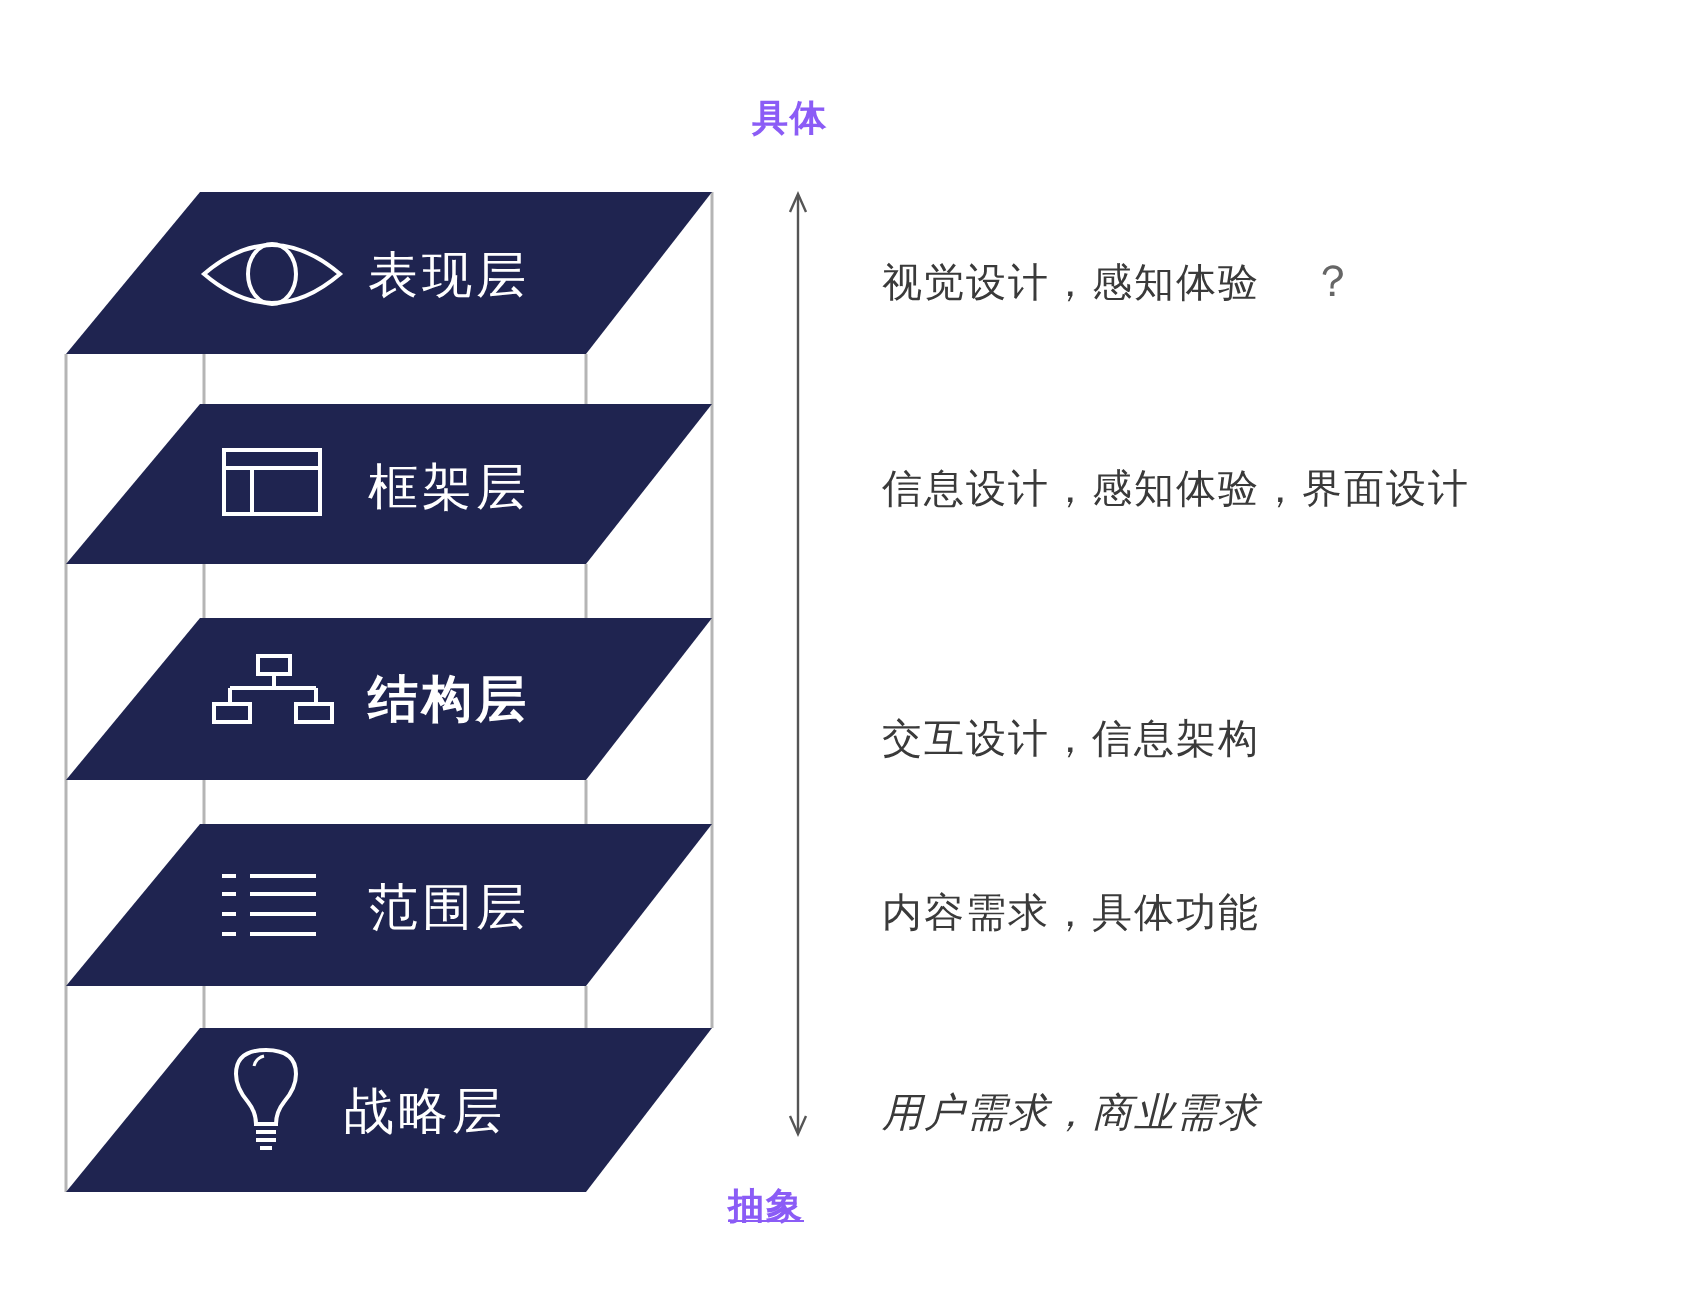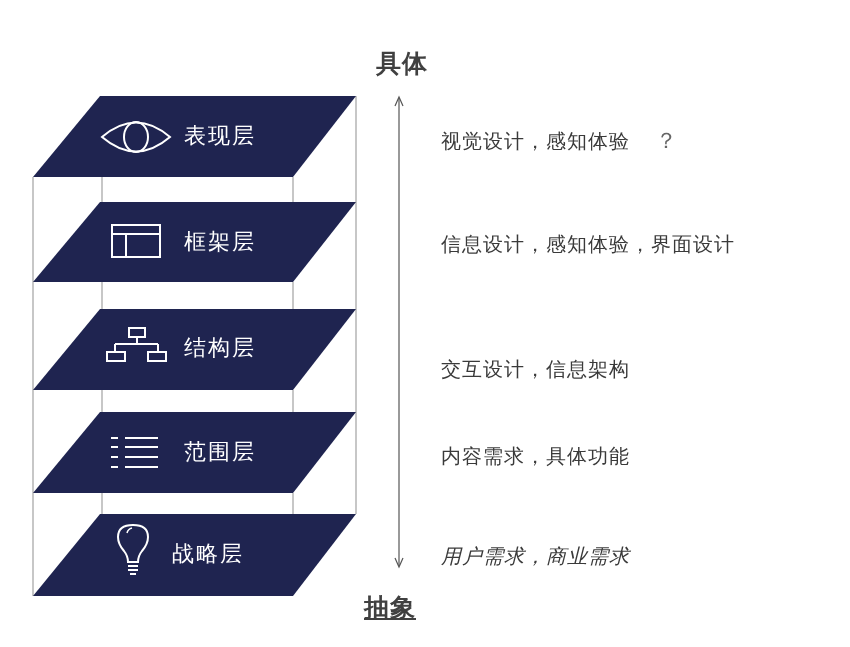--- a/index.html
+++ b/index.html
@@ -1,22 +1,22 @@
 <!DOCTYPE html>
 <html><head>
   <meta charset="utf-8">
   <style>
     html, body { margin: 0; padding: 0; background: #ffffff; }
     body { width: 850px; height: 647px; position: relative; overflow: hidden;
            font-family: "DejaVu Sans", "Liberation Sans", sans-serif; }
     #diagram { position: absolute; left: 0; top: 0; width: 850px; height: 647px; }
-    .axis-label { position: absolute; font-size: 25px; font-weight: bold; color: #404040;
+    .axis-label { position: absolute; font-size: 18px; font-weight: bold; color: #8b5cf6;
                   letter-spacing: 1px; }
     .desc { position: absolute; font-size: 20px; color: #3a3a3a; white-space: nowrap; letter-spacing: 1px; }
-    .layer-title { position: absolute; font-size: 22px; color: #ffffff; letter-spacing: 2px; white-space: nowrap; }
+    .layer-title { position: absolute; font-size: 25px; color: #ffffff; letter-spacing: 2px; white-space: nowrap; }
   </style>
 </head>
 <body>
 
 <svg id="diagram" viewBox="0 0 850 647" xmlns="http://www.w3.org/2000/svg">
 
   <g stroke="#b5b5b5" stroke-width="1.5" fill="none">
     <line x1="33" y1="177" x2="33" y2="596"></line>
     <line x1="356" y1="96" x2="356" y2="514"></line>
     <line x1="102" y1="177" x2="102" y2="202"></line>
@@ -82,21 +82,21 @@
 
   <g stroke="#555555" stroke-width="1.2" fill="none">
     <line x1="399" y1="98" x2="399" y2="566"></line>
     <polyline points="395,106 399,97 403,106"></polyline>
     <polyline points="395,558 399,567 403,558"></polyline>
   </g>
 </svg>
 
 <div class="layer-title" style="left:184px; top:121px;">表现层</div>
 <div class="layer-title" style="left:184px; top:227px;">框架层</div>
-<div class="layer-title" style="left:184px; top:333px;">结构层</div>
+<div class="layer-title" style="left:184px; top:333px;font-weight:bold;">结构层</div>
 <div class="layer-title" style="left:184px; top:437px;">范围层</div>
 <div class="layer-title" style="left:172px; top:539px;">战略层</div>
 
 <div class="axis-label" style="left:376px; top:47px;">具体</div>
 <div class="axis-label" style="left:364px; top:591px;text-decoration:underline;">抽象</div>
 
 <div class="desc" style="left:441px; top:126px;">
   <span>视觉设计，感知体验</span>
   <span style="margin-left:18px; font-size:22px; color:#666;">？</span>
 </div>

